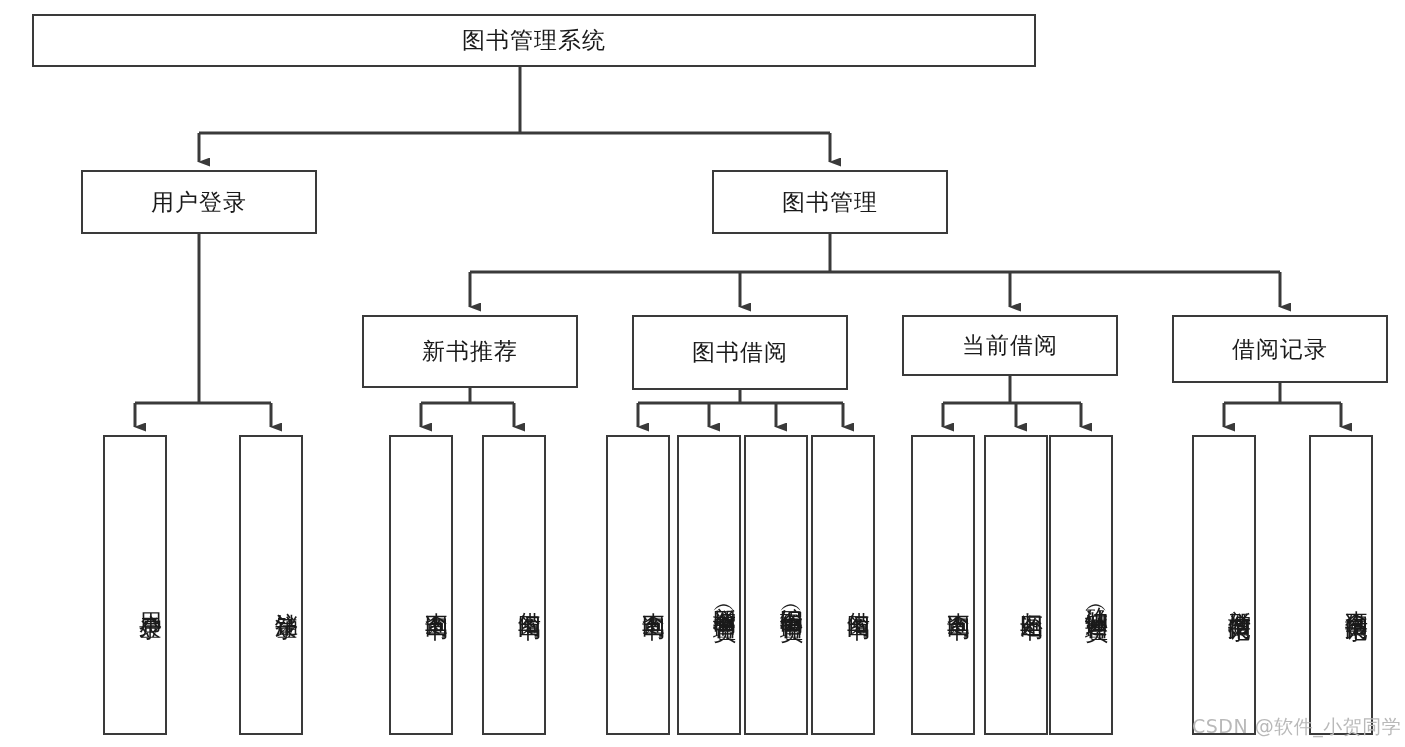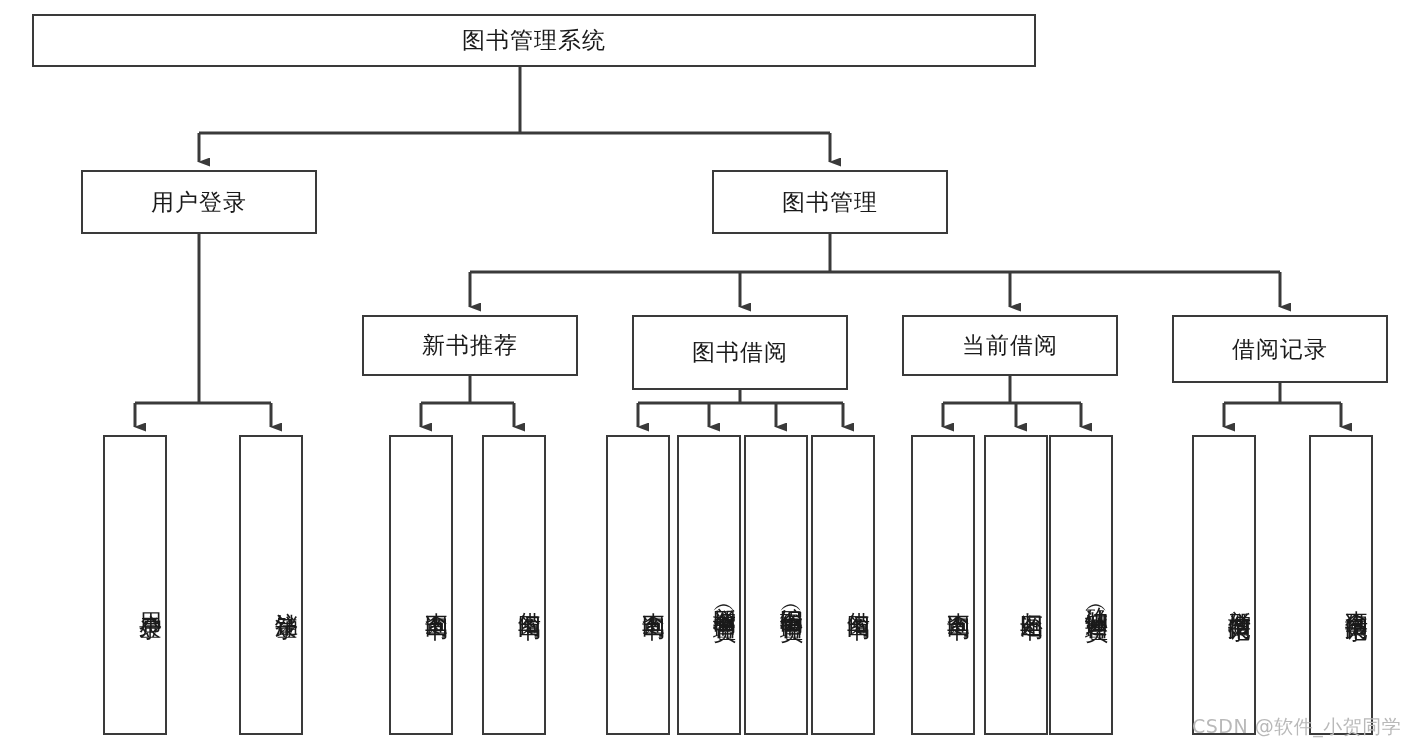--- a/index.html
+++ b/index.html
@@ -124,21 +124,21 @@
   </div>
 
   <div class="node h" style="left:81px; top:170px; width:236px; height:64px;">
     <span>用户登录</span>
   </div>
 
   <div class="node h" style="left:712px; top:170px; width:236px; height:64px;">
     <span>图书管理</span>
   </div>
 
-  <div class="node h" style="left:362px; top:315px; width:216px; height:61px;">
+  <div class="node h" style="left:362px; top:315px; width:216px; height:73px;">
     <span>新书推荐</span>
   </div>
 
   <div class="node h" style="left:632px; top:315px; width:216px; height:75px;">
     <span>图书借阅</span>
   </div>
 
   <div class="node h" style="left:902px; top:315px; width:216px; height:61px;">
     <span>当前借阅</span>
   </div>

